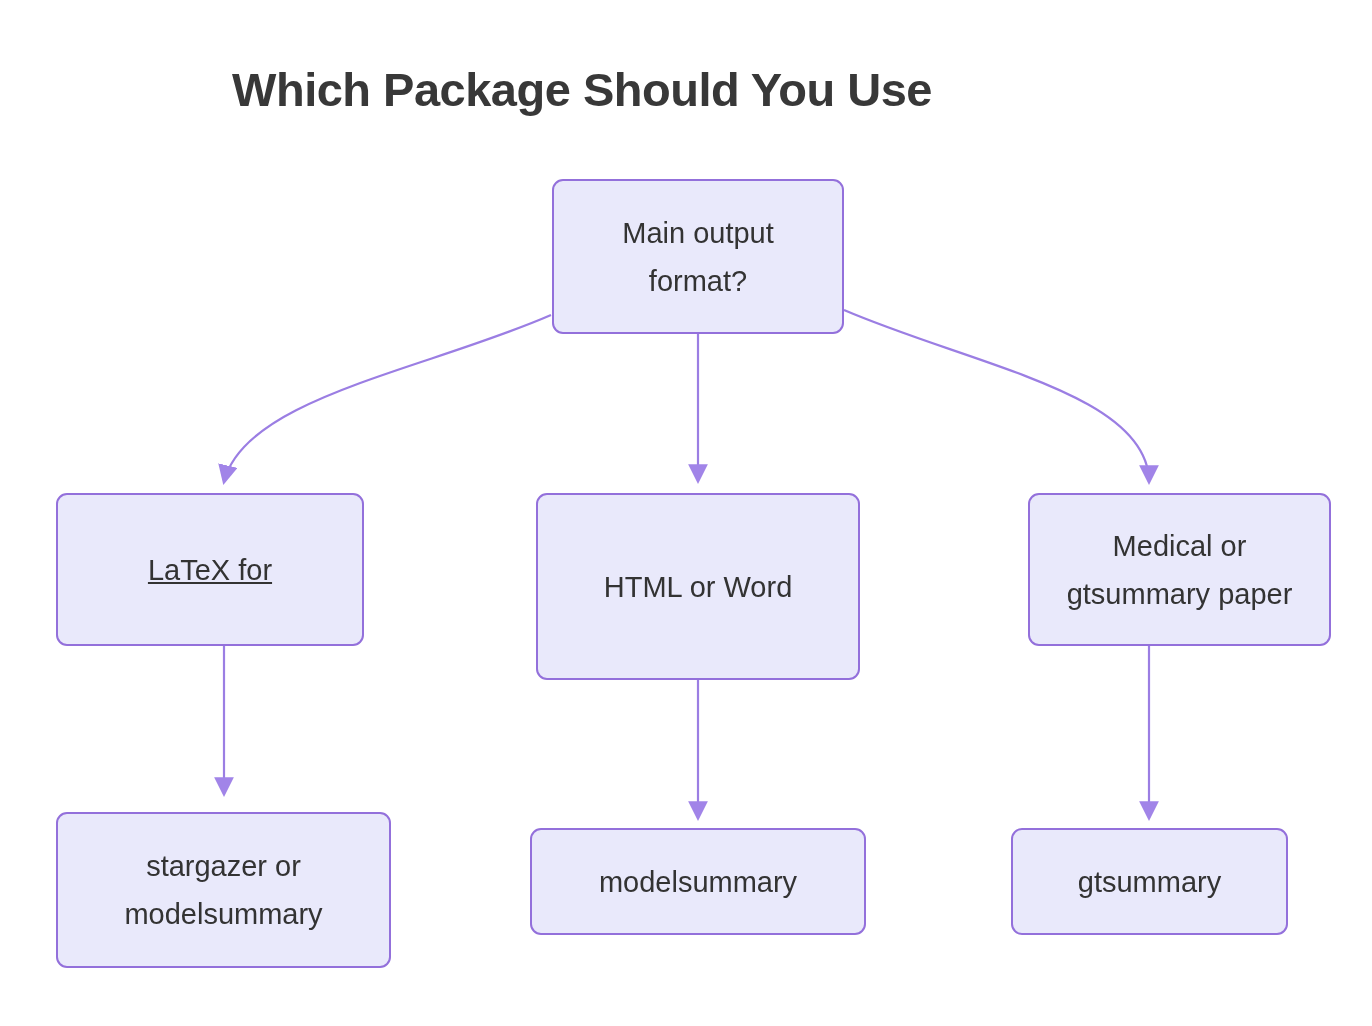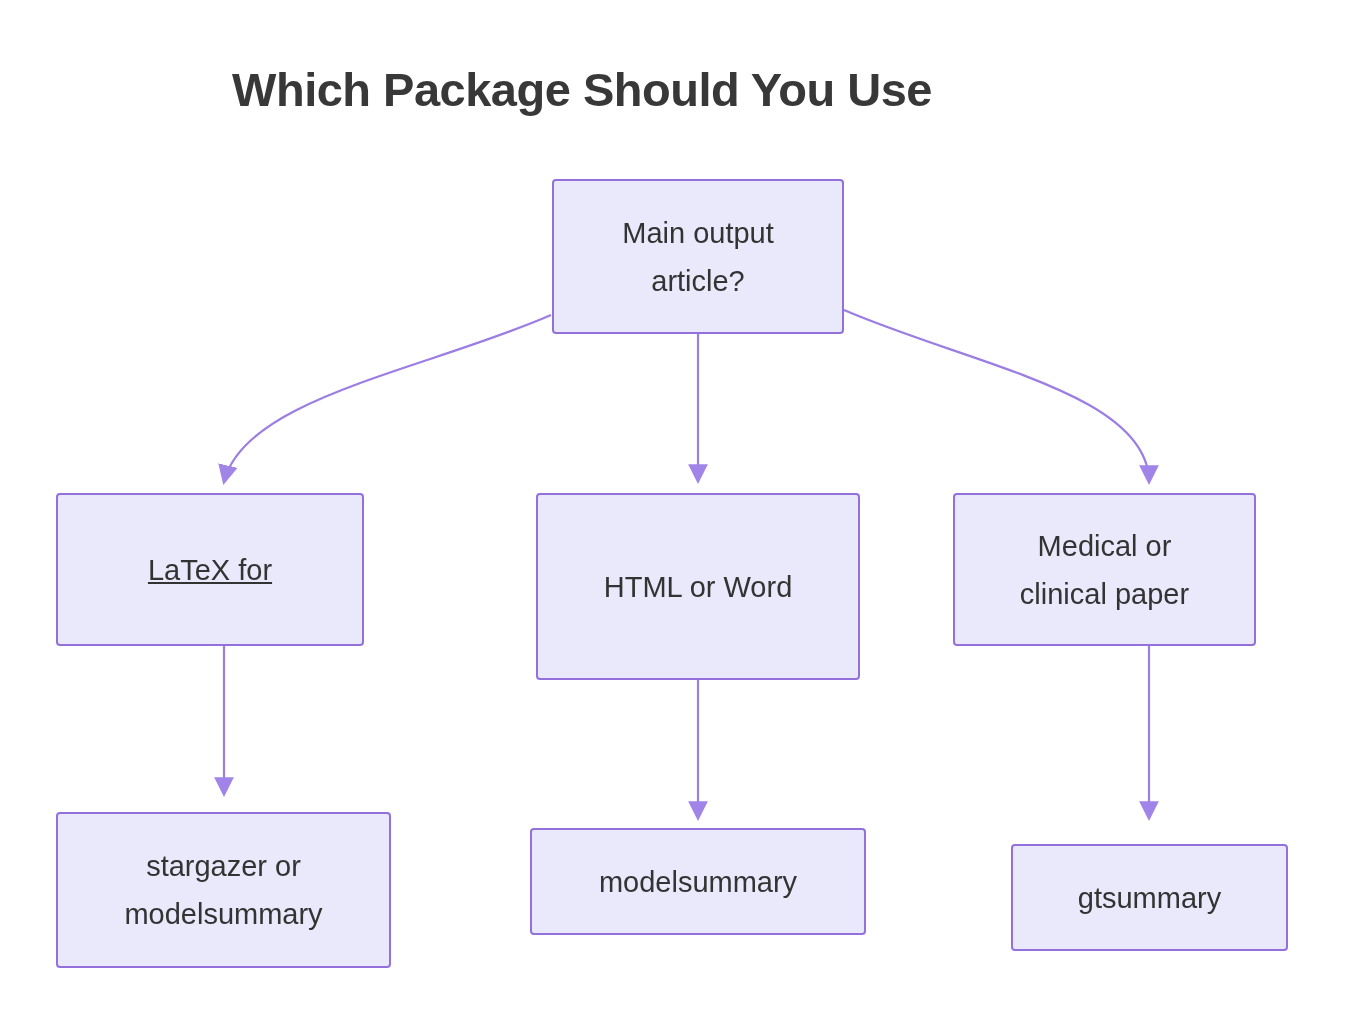--- a/index.html
+++ b/index.html
@@ -46,21 +46,21 @@
   }
   .arrowhead-shape { fill: var(--arrowhead); }
   .node {
     position: absolute;
     display: flex;
     flex-direction: column;
     justify-content: center;
     align-items: center;
     background: var(--node-fill);
     border: 2px solid var(--node-border);
-    border-radius: 4px;
+    border-radius: 11px;
     color: var(--node-text);
     font-size: 29px;
     text-align: center;
   }
   .node .line {
     display: block;
     line-height: 48px;
     white-space: nowrap;
   }
 </style>
@@ -80,42 +80,42 @@
     <path class="edge" d="M 551 315 C 425 370, 244 398, 224 482" marker-end="url(#arrowhead)"></path>
     <path class="edge" d="M 698 334 L 698 481" marker-end="url(#arrowhead)"></path>
     <path class="edge" d="M 844 310 C 972 365, 1149 394, 1149 482" marker-end="url(#arrowhead)"></path>
     <path class="edge" d="M 224 646 L 224 794" marker-end="url(#arrowhead)"></path>
     <path class="edge" d="M 698 646 L 698 818" marker-end="url(#arrowhead)"></path>
     <path class="edge" d="M 1149 646 L 1149 818" marker-end="url(#arrowhead)"></path>
   </svg>
 
   <div class="node" style="left:552px; top:179px; width:292px; height:155px;">
     <span class="line">Main output</span>
-    <span class="line">article?</span>
+    <span class="line">format?</span>
   </div>
 
   <div class="node" style="left:56px; top:493px; width:308px; height:153px;text-decoration:underline;">
     <span class="line">LaTeX for</span>
   </div>
 
   <div class="node" style="left:536px; top:493px; width:324px; height:187px;">
     <span class="line">HTML or Word</span>
   </div>
 
-  <div class="node" style="left:953px; top:493px; width:303px; height:153px;">
+  <div class="node" style="left:1028px; top:493px; width:303px; height:153px;">
     <span class="line">Medical or</span>
-    <span class="line">clinical paper</span>
+    <span class="line">gtsummary paper</span>
   </div>
 
   <div class="node" style="left:56px; top:804px; width:335px; height:156px;margin-top:8px;">
     <span class="line">stargazer or</span>
     <span class="line">modelsummary</span>
   </div>
 
   <div class="node" style="left:530px; top:828px; width:336px; height:107px;">
     <span class="line">modelsummary</span>
   </div>
 
-  <div class="node" style="left:1011px; top:828px; width:277px; height:107px;margin-top:16px;">
+  <div class="node" style="left:1011px; top:828px; width:277px; height:107px;">
     <span class="line">gtsummary</span>
   </div>
 
 </div>
 
 </body></html>

